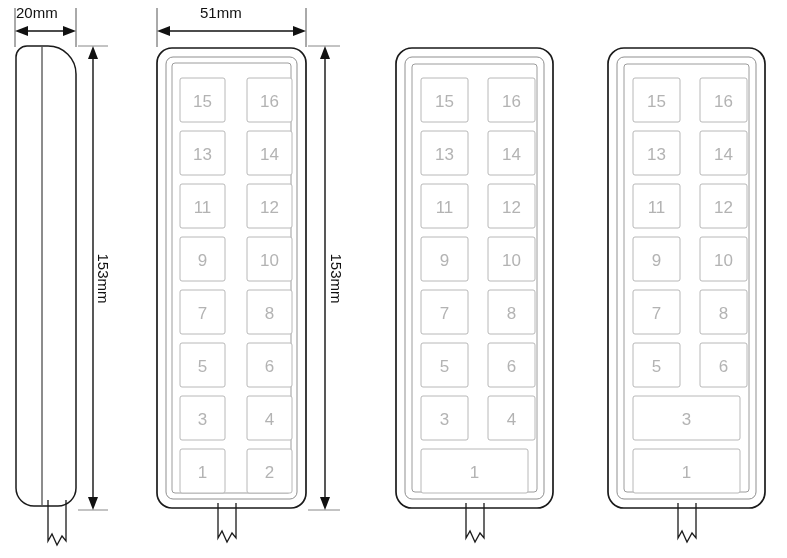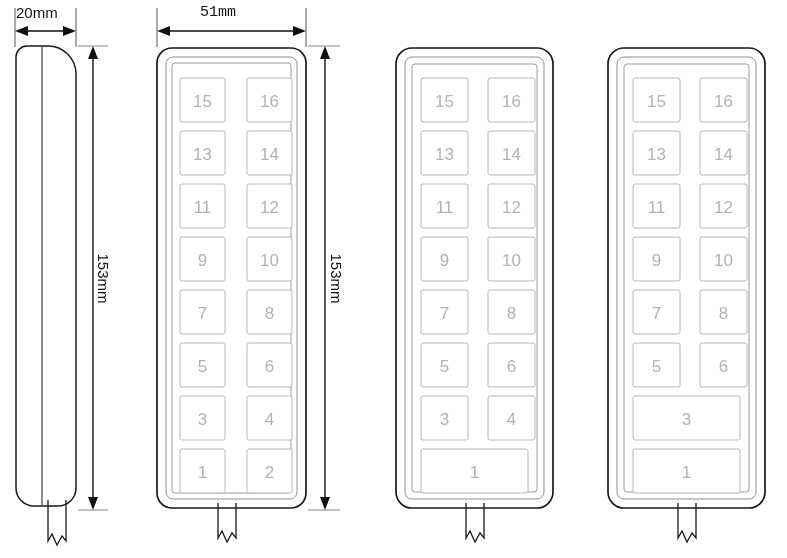--- a/index.html
+++ b/index.html
@@ -188,19 +188,19 @@
         <rect x="633" y="396" width="107" height="44" rx="2" ry="2" fill="#ffffff" stroke="#b8b8b8" stroke-width="1"></rect>
         <text x="686.5" y="419" class="keynum" fill="#b3b3b3">3</text>
         <rect x="633" y="449" width="107" height="44" rx="2" ry="2" fill="#ffffff" stroke="#b8b8b8" stroke-width="1"></rect>
         <text x="686.5" y="472" class="keynum" fill="#b3b3b3">1</text>
       </g>
 
   </svg>
 
   <div class="dim-label" style="left:16px;top:4px;">20mm</div>
 
-  <div class="dim-label" style="left:200px;top:4px;font-family:Liberation Mono, monospace;">51mm</div>
+  <div class="dim-label" style="left:200px;top:4px;">51mm</div>
 
   <div class="dim-label dim-vert" style="left:78px;top:270px;transform:rotate(90deg);">153mm</div>
 
   <div class="dim-label dim-vert" style="left:311px;top:270px;transform:rotate(90deg);">153mm</div>
 
 </div>
 
 </body></html>

